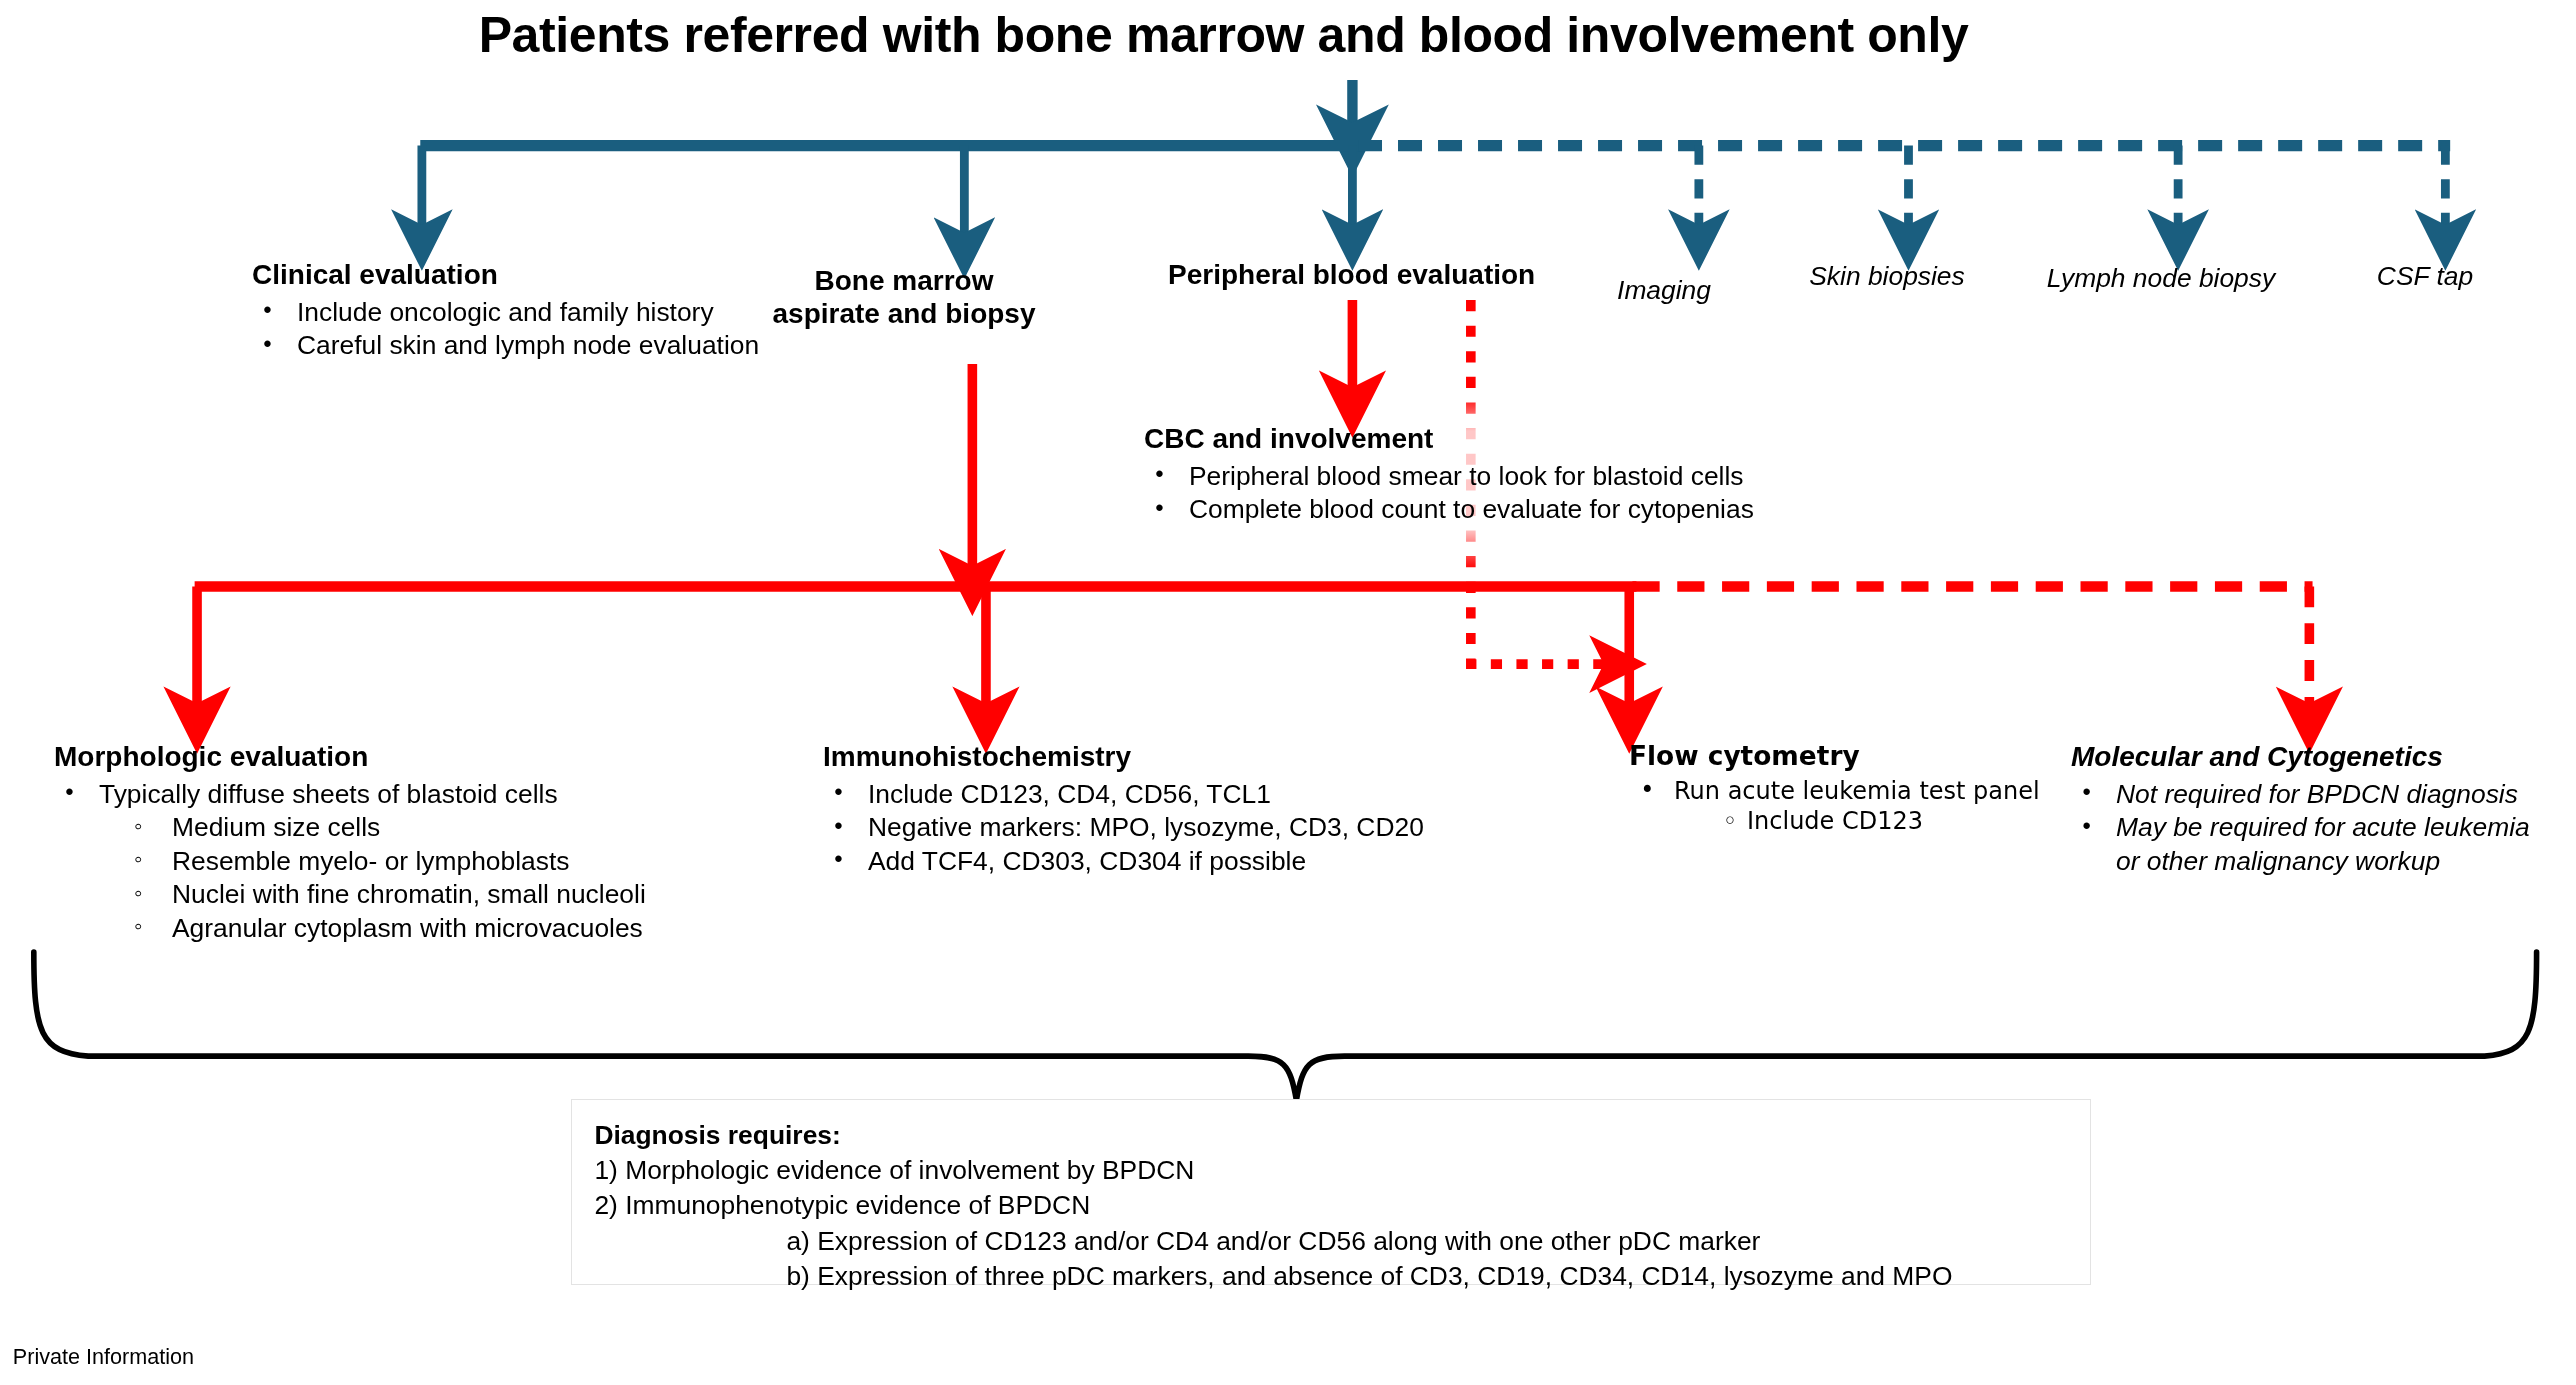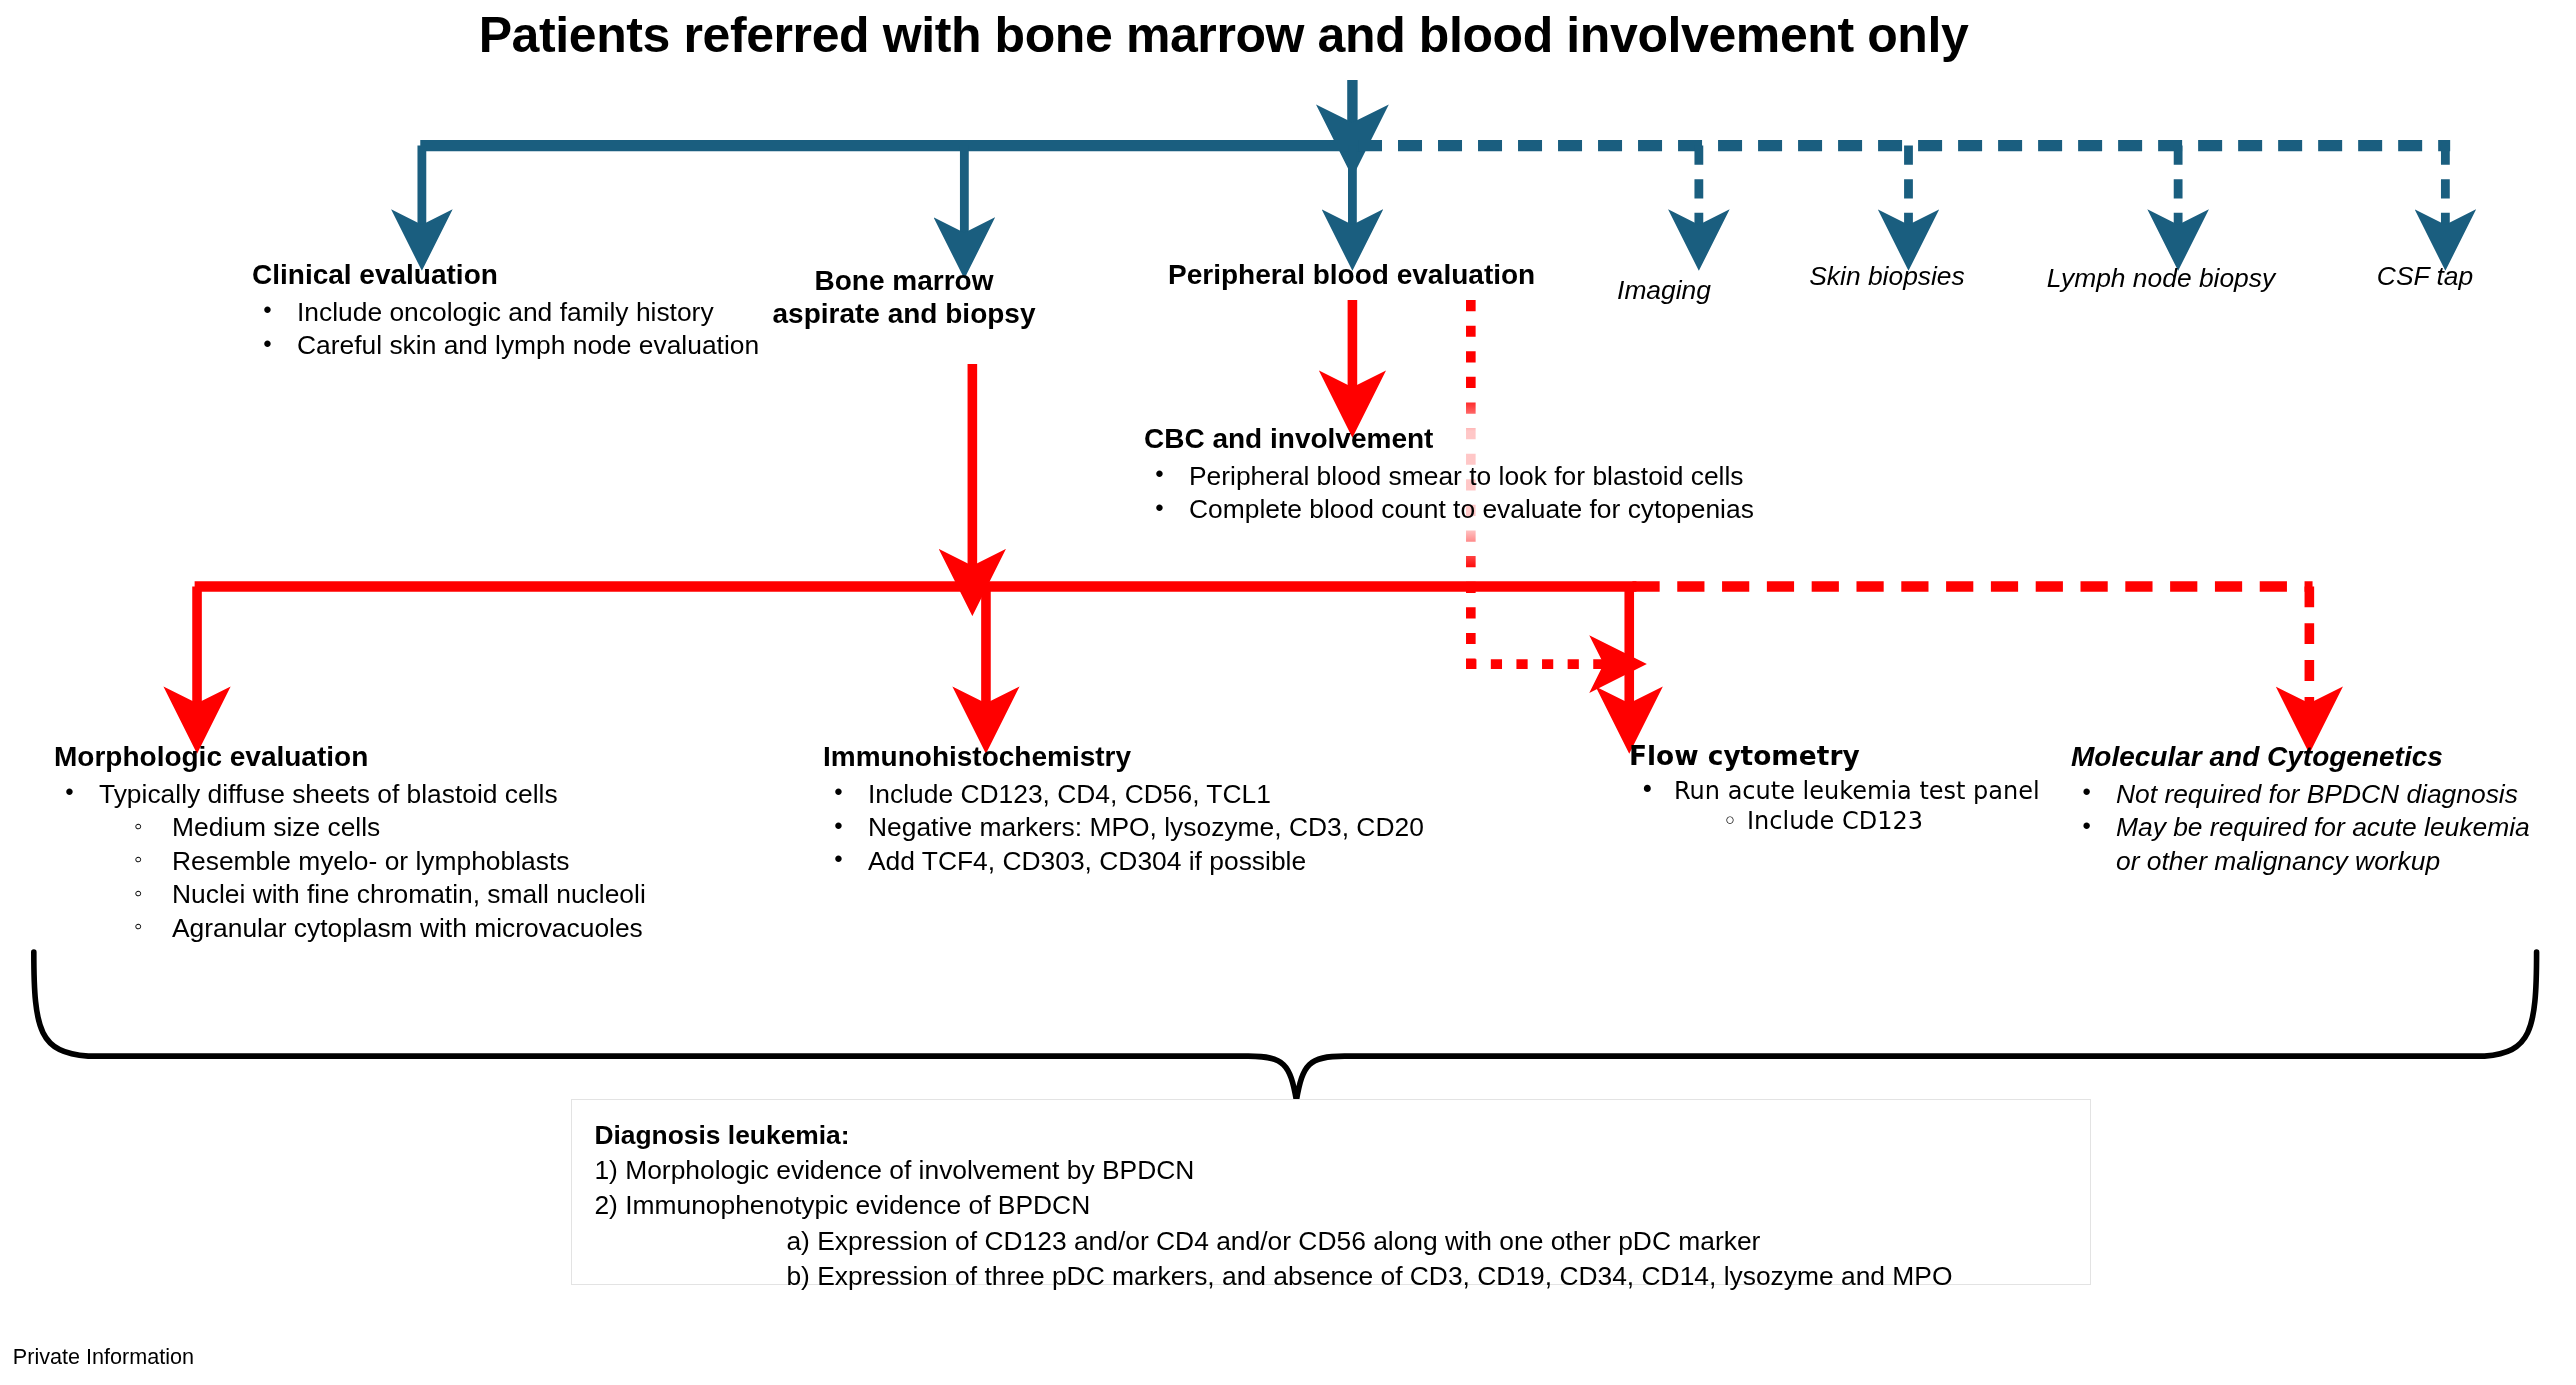--- a/index.html
+++ b/index.html
@@ -274,21 +274,21 @@
     <div class="node-head italic">Molecular and Cytogenetics</div>
     <ul class="bl italic">
       <li>Not required for BPDCN diagnosis</li>
       <li>May be required for acute leukemia</li>
       <li class="cont">or other malignancy workup</li>
     </ul>
   </div>
 
   <div id="diagnosis-box">
     <div id="diagnosis-inner">
-      <div class="dx-title">Diagnosis leukemia:</div>
+      <div class="dx-title">Diagnosis requires:</div>
       <div>1) Morphologic evidence of involvement by BPDCN</div>
       <div>2) Immunophenotypic evidence of BPDCN</div>
       <div class="indent">a) Expression of CD123 and/or CD4 and/or CD56 along with one other pDC marker</div>
       <div class="indent">b) Expression of three pDC markers, and absence of CD3, CD19, CD34, CD14, lysozyme and MPO</div>
     </div>
   </div>
 
   <div class="txt" id="footer-note">Private Information</div>
 
 </div>

